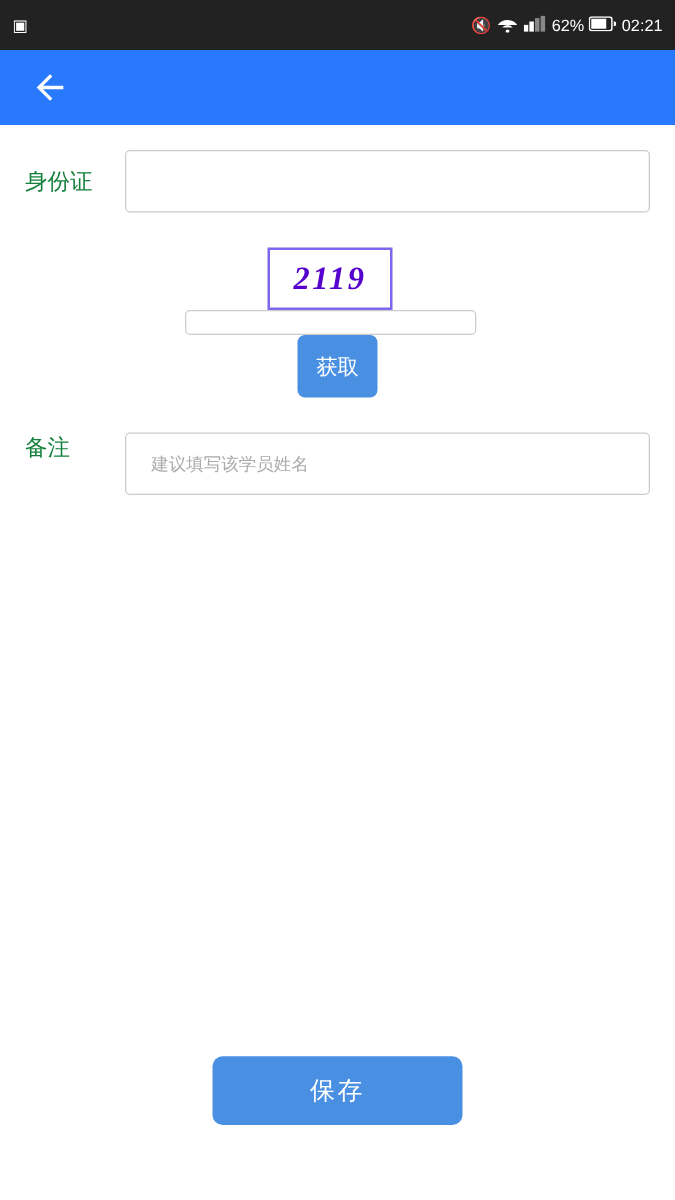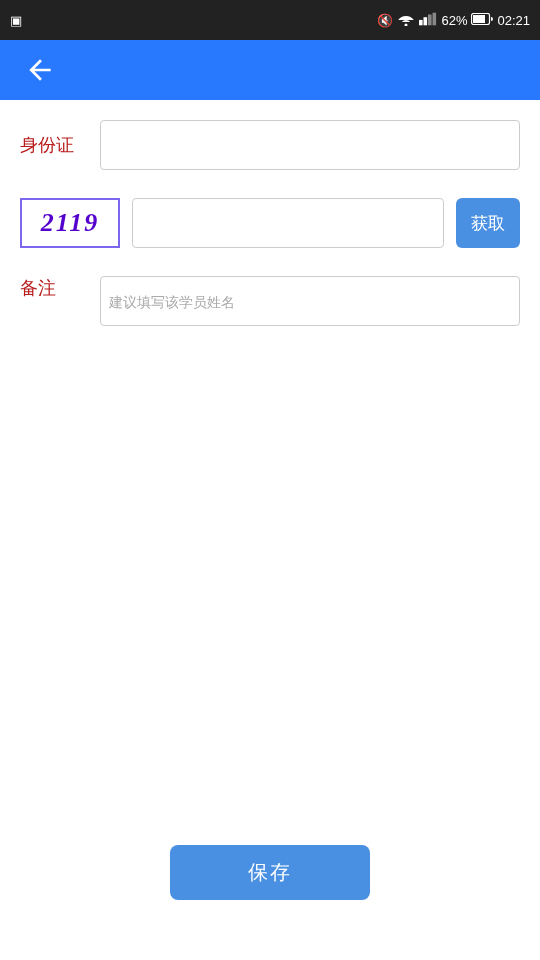--- a/index.html
+++ b/index.html
@@ -79,21 +79,21 @@
 
     
     .form-row {
       display: flex;
       align-items: center;
       margin-bottom: 28px;
     }
 
     .form-label {
       font-size: 18px;
-      color: #b91c1c;
+      color: #15803d;
       width: 80px;
       flex-shrink: 0;
     }
 
     .form-input {
       flex: 1;
       height: 50px;
       border: 1.5px solid #cccccc;
       border-radius: 4px;
       font-size: 16px;
@@ -106,20 +106,21 @@
     .form-input::placeholder {
       color: #aaaaaa;
       font-size: 15px;
     }
 
     
     .captcha-row {
       display: flex;
       align-items: center;
       margin-bottom: 28px;
+      flex-direction: column;
     }
 
     .captcha-image {
       width: 100px;
       height: 50px;
       border: 2px solid #7b68ee;
       display: flex;
       align-items: center;
       justify-content: center;
       flex-shrink: 0;
@@ -167,21 +168,21 @@
       align-items: flex-start;
       margin-bottom: 28px;
     }
 
     .note-input {
       flex: 1;
       height: 50px;
       border: 1.5px solid #cccccc;
       border-radius: 4px;
       font-size: 15px;
-      padding: 0 8px;
+      padding: 0 20px;
       color: #333333;
       outline: none;
       background: #ffffff;
     }
 
     .note-input::placeholder {
       color: #aaaaaa;
       font-size: 14px;
     }
 

